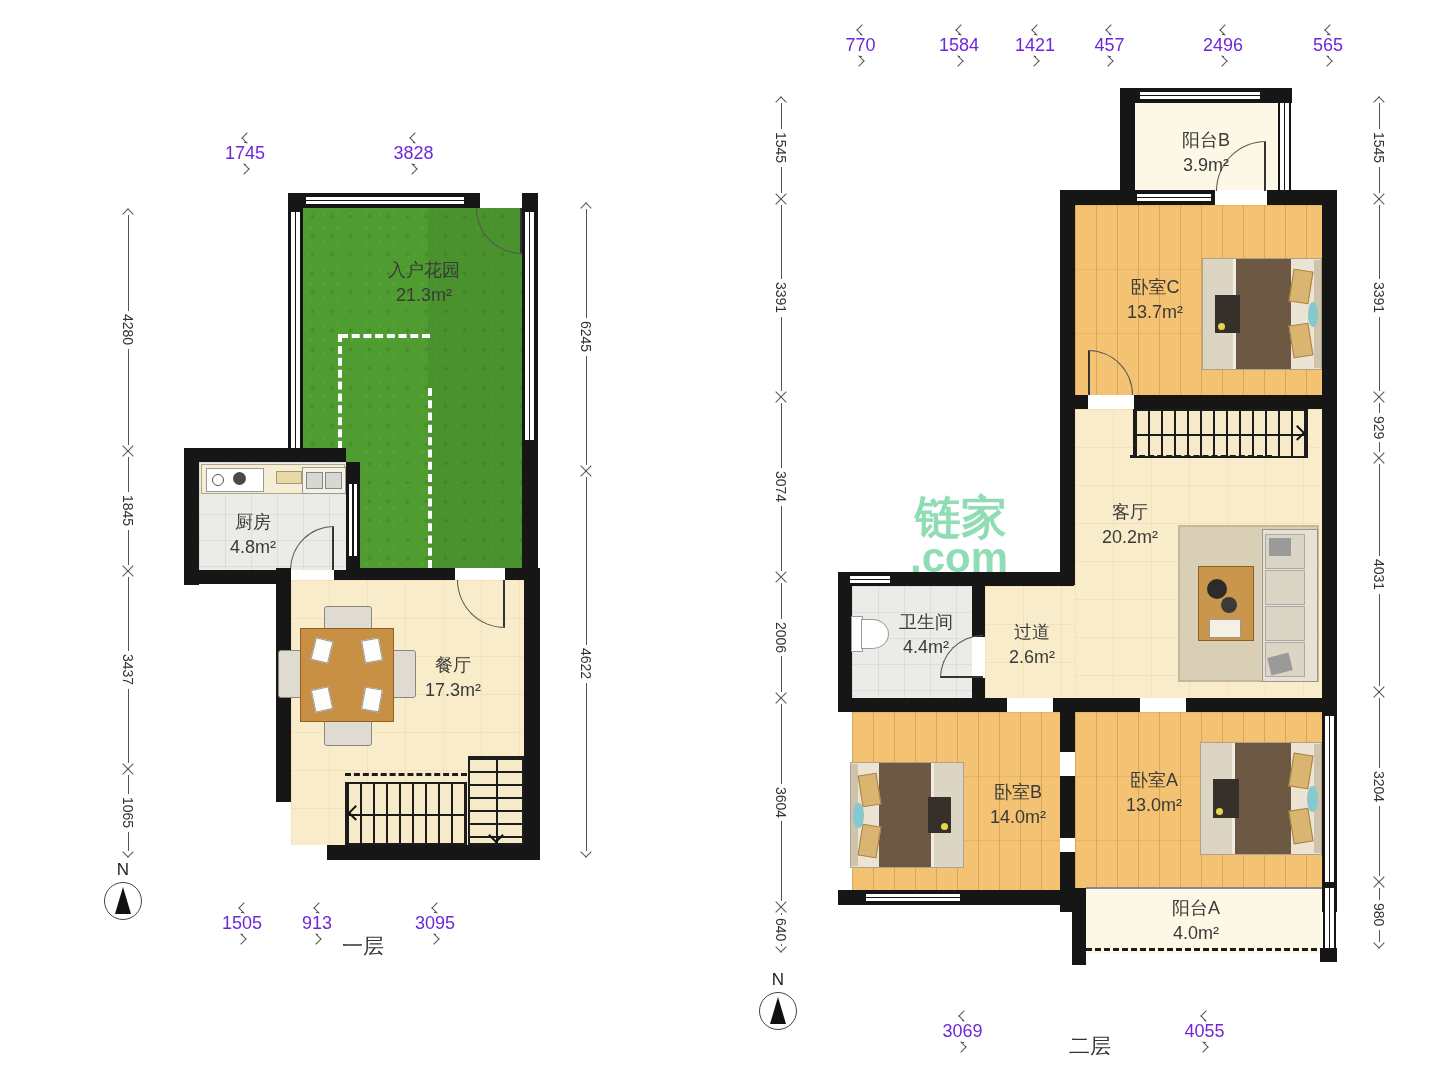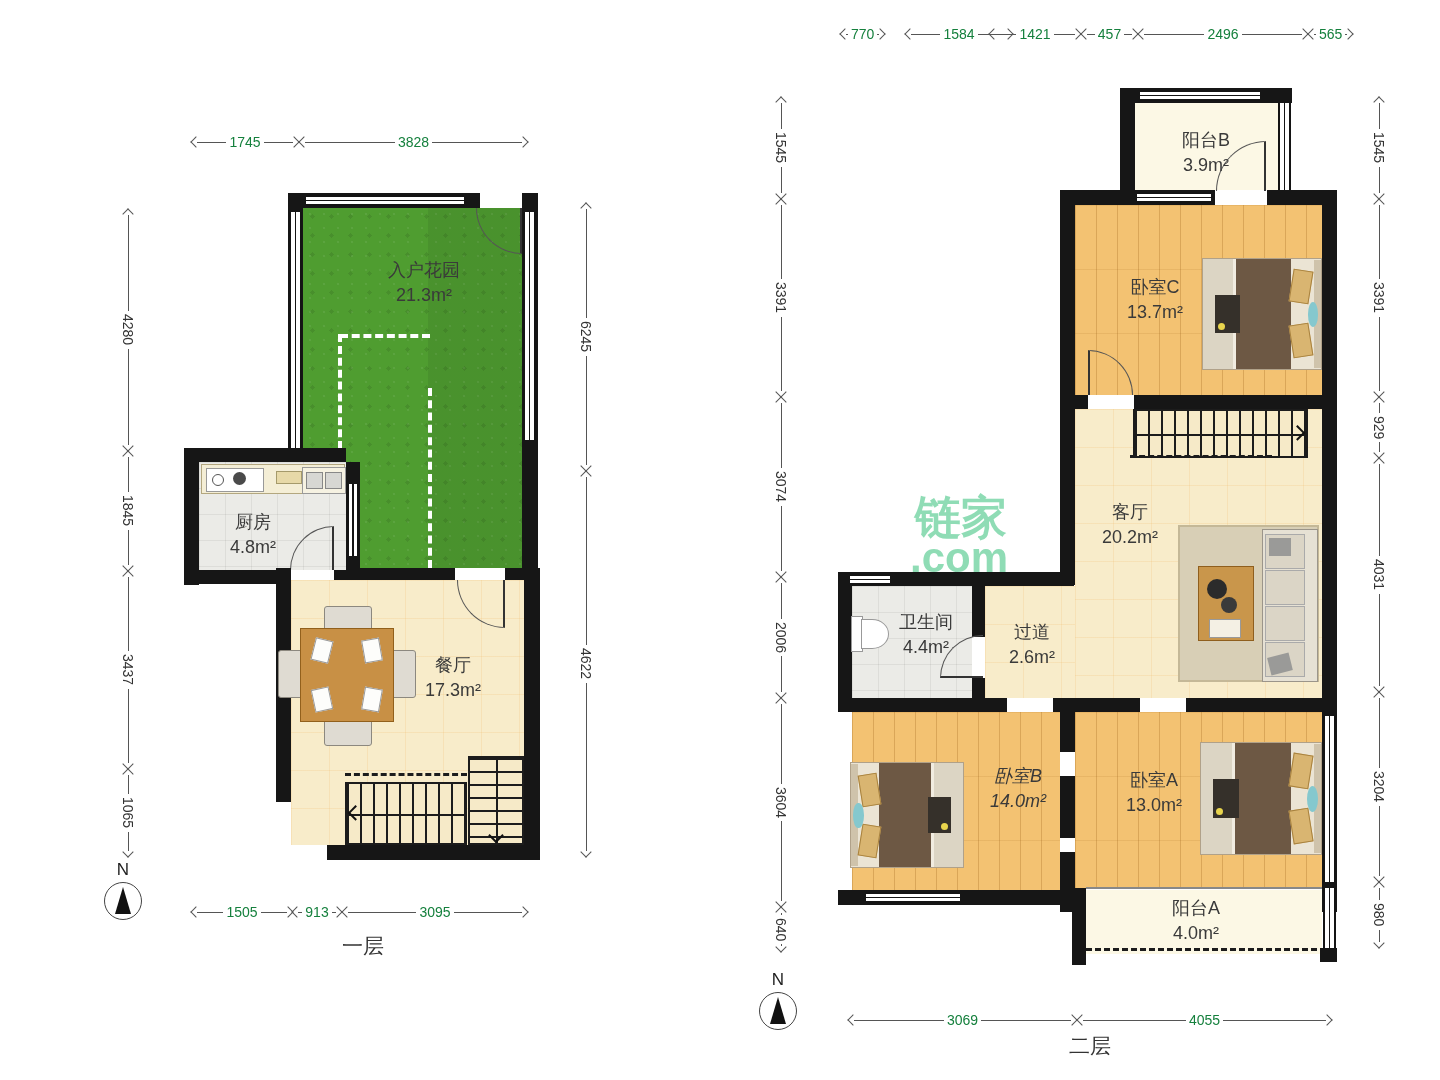--- a/index.html
+++ b/index.html
@@ -26,21 +26,21 @@
      background-size:21px 100%,100% 64px;}
   .balc{position:absolute;background:#fcf8e5;}
   .winh{position:absolute;background-color:#fff;border-top:2px solid #141414;border-bottom:2px solid #141414;
      background-image:linear-gradient(transparent 42%,#141414 42%,#141414 58%,transparent 58%);}
   .winv{position:absolute;background-color:#fff;border-left:2px solid #141414;border-right:2px solid #141414;
      background-image:linear-gradient(90deg,transparent 42%,#141414 42%,#141414 58%,transparent 58%);}
   .arc{position:absolute;box-sizing:border-box;}
   .rl{position:absolute;transform:translateX(-50%);text-align:center;font-size:18px;color:#3a3a3a;
       line-height:25px;white-space:nowrap;}
   .rl span{display:block;}
-  .dh{position:absolute;display:flex;align-items:center;color:#15803d;font-size:14px;height:16px;}
+  .dh{position:absolute;display:flex;align-items:center;color:#6d28d9;font-size:18px;height:16px;flex-direction:column;}
   .dh::before,.dh::after,.dv::before,.dv::after{content:"";width:7px;height:7px;flex:none;
       border-left:1px solid #555;border-bottom:1px solid #555;}
   .dh::before{transform:rotate(45deg);margin-right:-3px;}
   .dh::after{transform:rotate(225deg);margin-left:-3px;}
   .dh .l{flex:1;border-top:1px solid #555;height:0;min-width:2px;}
   .dh .t,.dv .t{padding:0 3px;white-space:nowrap;}
   .dv{position:absolute;display:flex;flex-direction:column;align-items:center;color:#333;font-size:14px;width:16px;}
   .dv::before{transform:rotate(135deg);margin-bottom:-3px;}
   .dv::after{transform:rotate(315deg);margin-top:-3px;}
   .dv .l{flex:1;border-left:1px solid #555;width:0;min-height:2px;}
@@ -345,21 +345,21 @@
     <span>20.2m²</span>
   </div>
   <div class="rl" style="left:926px;top:610px;">
     <span>卫生间</span>
     <span>4.4m²</span>
   </div>
   <div class="rl" style="left:1032px;top:620px;">
     <span>过道</span>
     <span>2.6m²</span>
   </div>
-  <div class="rl" style="left:1018px;top:764px;font-style:italic;">
+  <div class="rl" style="left:1018px;top:780px;">
     <span>卧室B</span>
     <span>14.0m²</span>
   </div>
   <div class="rl" style="left:1154px;top:768px;">
     <span>卧室A</span>
     <span>13.0m²</span>
   </div>
   <div class="rl" style="left:1196px;top:896px;">
     <span>阳台A</span>
     <span>4.0m²</span>

